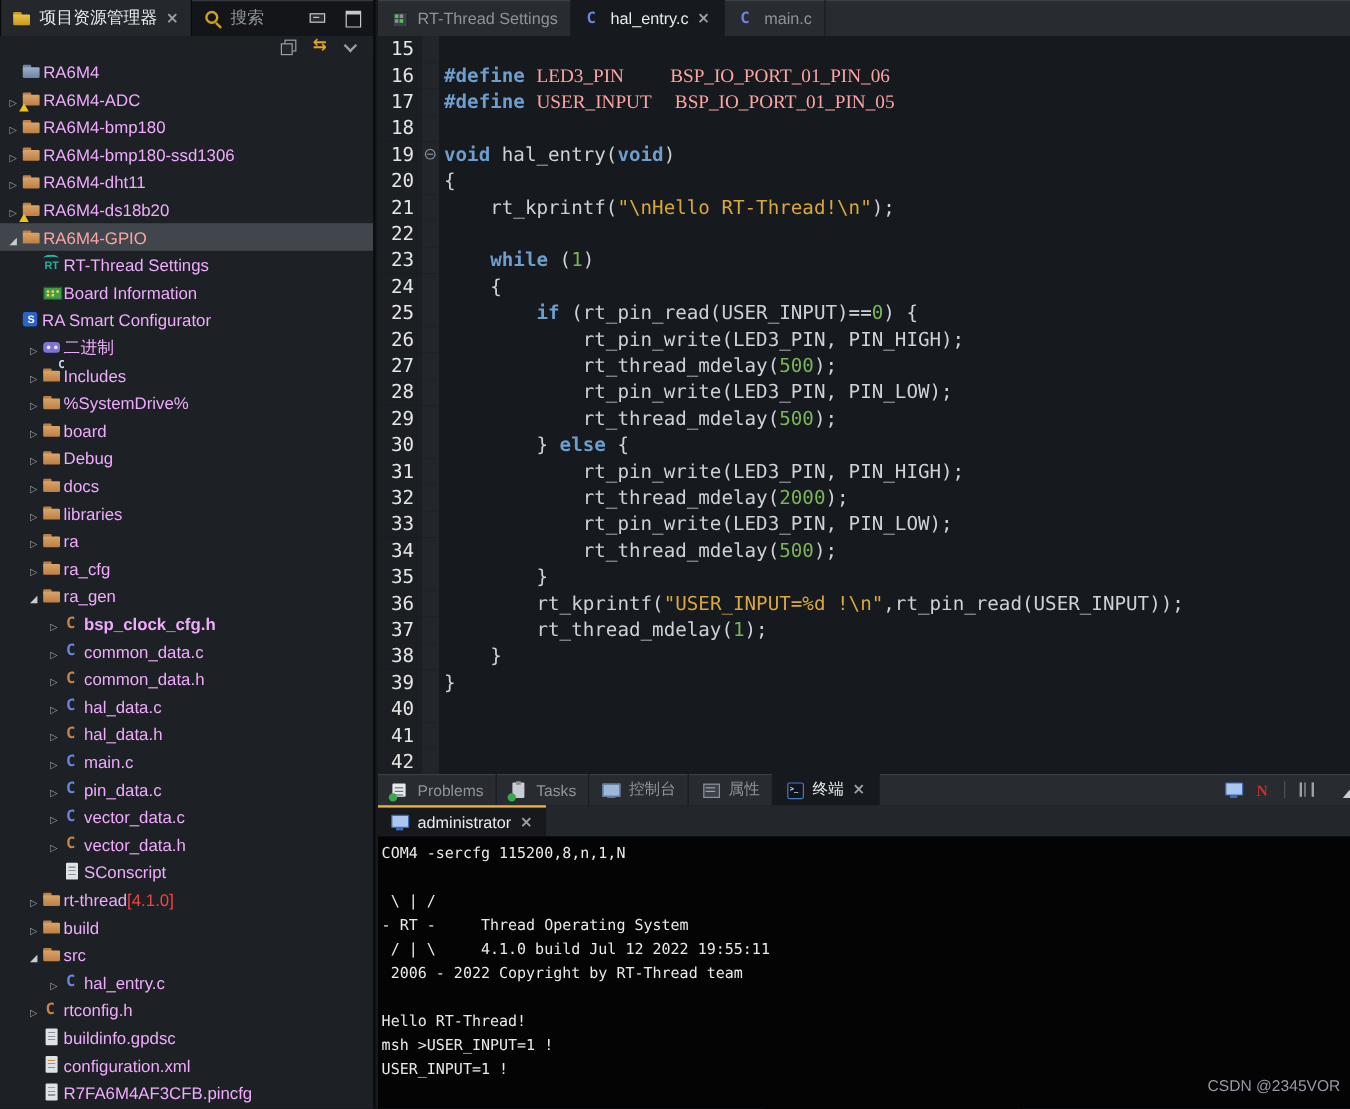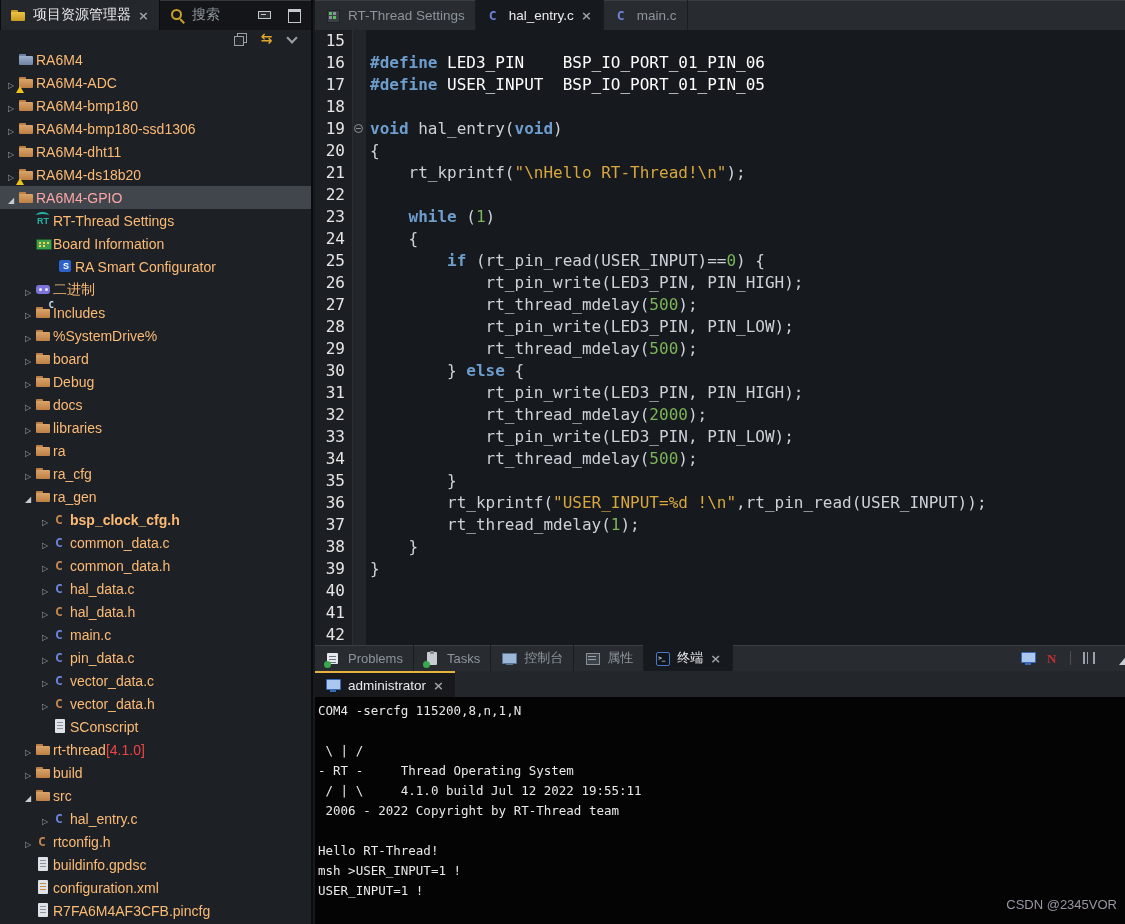--- a/index.html
+++ b/index.html
@@ -17,21 +17,21 @@
                  font-size:14px; color:#8d949b; cursor:default; }
   #lpTabs .tab.active { background:#24272c; color:#e9ebee; border-left:1px solid #0a0b0d;
                         border-right:1px solid #0a0b0d; }
   .lp-winbtns { position:absolute; right:8px; top:6px; display:flex; gap:13px; }
   .lp-toolbar { height:18px; display:flex; justify-content:flex-end; align-items:center;
                 gap:9px; padding-right:10px; background:#1d2126; }
 
   .tree { position:absolute; top:48px; left:0; right:0; bottom:0; overflow:hidden; }
   .tree-row { display:flex; align-items:center; height:23px; white-space:nowrap; }
   .tree-row.selected { background:#41464d; }
-  .tree-label { font-size:14px; color:#fdba74; margin-left:1px; }
+  .tree-label { font-size:14px; color:#f0abfc; margin-left:1px; }
   .tree-row.selected .tree-label { color:#fca5a5; }
   .tree-suffix { font-size:14px; color:#ef4444; }
   .arrow { width:14px; flex:0 0 14px; text-align:center; font-family:"DejaVu Sans",sans-serif; }
   .arrow.collapsed::before { content:"▷"; font-size:8px; color:#9aa1a8; }
   .arrow.expanded::before  { content:"◢"; font-size:8px; color:#c6ccd2; }
 
   
   .ti { position:relative; width:17px; height:17px; display:inline-block; flex:0 0 17px; }
   i.warn { position:absolute; left:-2px; bottom:-2px; width:0; height:0; z-index:3;
            border-left:4px solid transparent; border-right:4px solid transparent;
@@ -150,21 +150,21 @@
   .cl { display:flex; height:22px; line-height:22px; font-size:16px; white-space:pre; }
   .ln { width:38px; flex:0 0 38px; text-align:right; padding-right:7px; color:#e5e5e5;
         background:#1b1e23; border-right:1px solid #2a2e34; }
   .foldc { width:13px; flex:0 0 13px; background:#22252a; position:relative; }
   .foldmark { position:absolute; left:1px; top:6px; width:9px; height:9px; border:1px solid #8a9199;
               border-radius:50%; }
   .foldmark::after { content:""; position:absolute; left:1px; top:3px; width:5px; height:1px;
                      background:#8a9199; }
   .codeseg { padding-left:4px; }
   .s-kw { color:#6e9ecd; font-weight:bold; }
-  .s-id { color:#ffffff; }
+  .s-id { color:#fca5a5;font-family:Liberation Serif, serif; }
   .s-pl { color:#ccd2d8; }
   .s-str { color:#d8a73e; }
   .s-num { color:#7cb45a; }
 
   .bp-tabbar { position:absolute; left:0; top:645px; right:0; height:26px; background:#282c31;
                display:flex; justify-content:space-between; box-shadow: inset 0 1px 0 #3a3f45; }
   #bpTabs { display:flex; }
   #bpTabs .tab { height:26px; font-size:13px; }
   .bp-icons { display:flex; align-items:center; gap:7px; padding-right:4px; }
 
@@ -249,21 +249,21 @@
         <div class="tree-row" style="padding-left: 21px;">
           <span class="arrow none"></span>
           <span class="ti rt"></span>
           <span class="tree-label">RT-Thread Settings</span>
         </div>
         <div class="tree-row" style="padding-left: 21px;">
           <span class="arrow none"></span>
           <span class="ti board"></span>
           <span class="tree-label">Board Information</span>
         </div>
-        <div class="tree-row" style="padding-left: 15px; margin-left: 28px;">
+        <div class="tree-row" style="padding-left: 3px;">
           <span class="arrow none"></span>
           <span class="ti ra"></span>
           <span class="tree-label">RA Smart Configurator</span>
         </div>
         <div class="tree-row" style="padding-left: 21px;">
           <span class="arrow collapsed"></span>
           <span class="ti bin"></span>
           <span class="tree-label">二进制</span>
         </div>
         <div class="tree-row" style="padding-left: 21px;">

